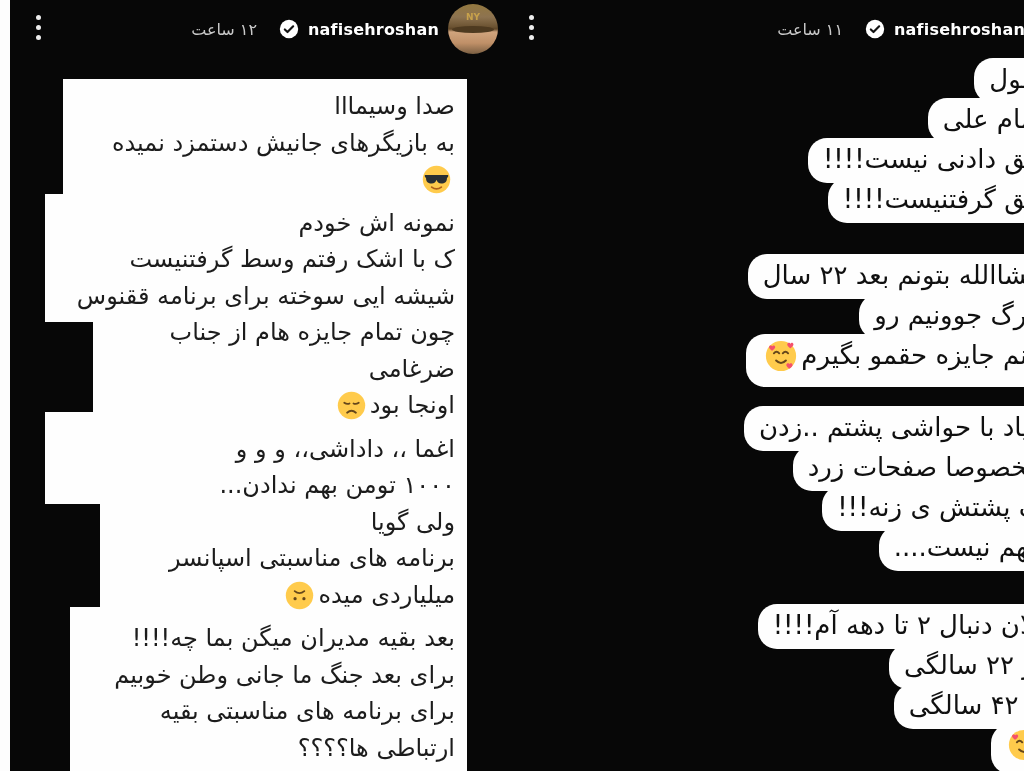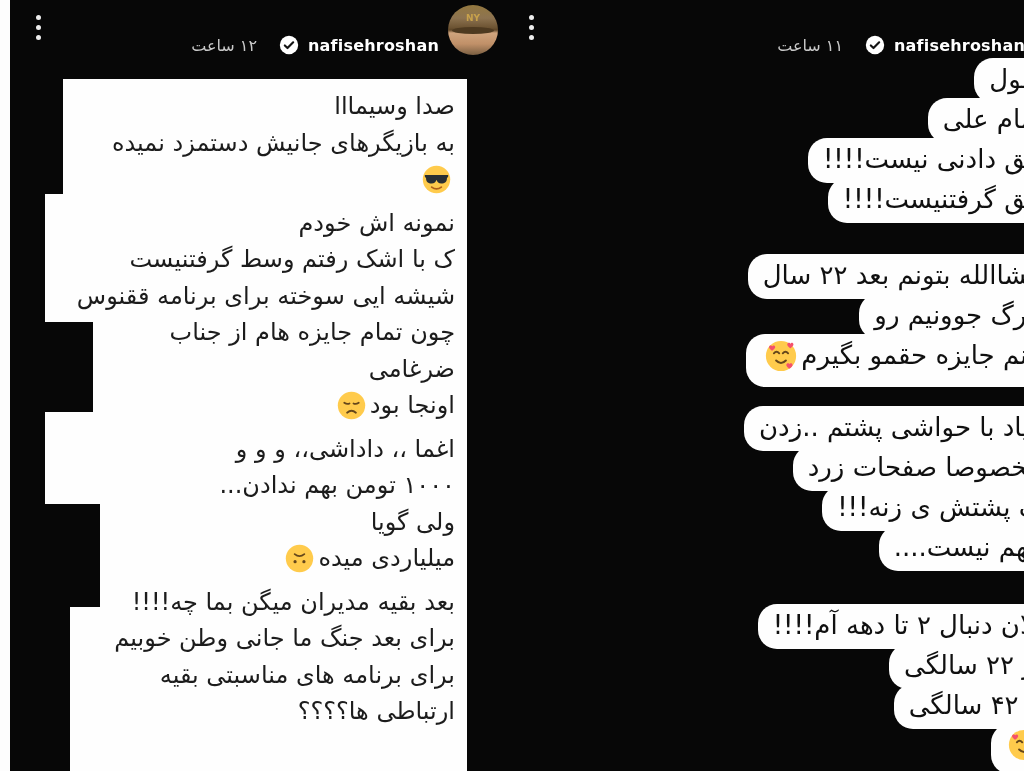--- a/index.html
+++ b/index.html
@@ -7,21 +7,21 @@
   .canvas { position:relative; width:1024px; height:771px; background:#fdfdfd; overflow:hidden; }
 
   .panel { position:absolute; top:0; height:771px; background:#070707; overflow:hidden; }
   .panel.left  { left:10px;  width:497px; }
   .panel.right { left:503px; width:590px; }
 
   
   .header { position:absolute; top:3px; left:0; right:0; height:52px; }
   .kebab { position:absolute; left:26px; top:12px; display:flex; flex-direction:column; gap:5px; cursor:pointer; }
   .kebab i { width:5px; height:5px; border-radius:50%; background:#ededed; }
-  .header-right { position:absolute; right:9px; top:0; height:52px; display:flex; align-items:flex-end; gap:9px; }
+  .header-right { position:absolute; right:9px; top:0; height:52px; display:flex; align-items:center; gap:9px; }
   .time { font-size:16px; color:#c9c9c9; direction:rtl; margin-right:13px; letter-spacing:.3px; }
   .badge svg { display:block; }
   .username { font-size:16px; font-weight:700; color:#ffffff; letter-spacing:.2px; }
   .avatar { width:50px; height:50px; border-radius:50%; position:relative; overflow:hidden;
     background:linear-gradient(180deg,#93783f 0%,#8d7350 26%,#6d5433 45%,#5d4527 50%,#d0a47d 56%,#c09068 78%,#7a5f42 100%); }
   .avatar::before { content:""; position:absolute; left:4px; right:4px; top:44%; height:7px;
     background:#4e3a20; border-radius:50%; }
   .avatar::after { content:"NY"; position:absolute; top:8px; left:0; right:0; text-align:center;
     font-size:9px; font-weight:700; color:#c8a24b; }
 
@@ -88,20 +88,21 @@
         <div class="line"><span>ضرغامی</span></div>
         <div class="line"><span>اونجا بود</span><span class="emoji"><svg viewBox="0 0 36 36">
                 <circle cx="18" cy="18" r="17" fill="#FFCB4C"></circle>
                 <path d="M9 14.5q3.5 2.5 6.5 1" stroke="#65471B" stroke-width="2.2" fill="none" stroke-linecap="round"></path>
                 <path d="M27 14.5q-3.5 2.5-6.5 1" stroke="#65471B" stroke-width="2.2" fill="none" stroke-linecap="round"></path>
                 <path d="M12.5 27q5.5-5 11 0" stroke="#65471B" stroke-width="2.2" fill="none" stroke-linecap="round"></path>
               </svg></span></div>
         <div class="line"><span>اغما ،، داداشی،، و و و</span></div>
         <div class="line"><span>۱۰۰۰ تومن بهم ندادن...</span></div>
         <div class="line"><span>ولی گویا</span></div>
+        <div class="line"><span>برنامه های مناسبتی اسپانسر</span></div>
         <div class="line"><span>میلیاردی میده</span><span class="emoji"><svg viewBox="0 0 36 36">
                 <circle cx="18" cy="18" r="17" fill="#FFCB4C"></circle>
                 <circle cx="12.5" cy="22" r="2" fill="#65471B"></circle>
                 <circle cx="23.5" cy="22" r="2" fill="#65471B"></circle>
                 <path d="M12 12.5q6 5 12 0" stroke="#65471B" stroke-width="2.2" fill="none" stroke-linecap="round"></path>
               </svg></span></div>
         <div class="line"><span>بعد بقیه مدیران میگن بما چه!!!!</span></div>
         <div class="line"><span>برای بعد جنگ ما جانی وطن خوبیم</span></div>
         <div class="line"><span>برای برنامه های مناسبتی بقیه</span></div>
         <div class="line"><span>ارتباطی ها؟؟؟؟</span></div>

